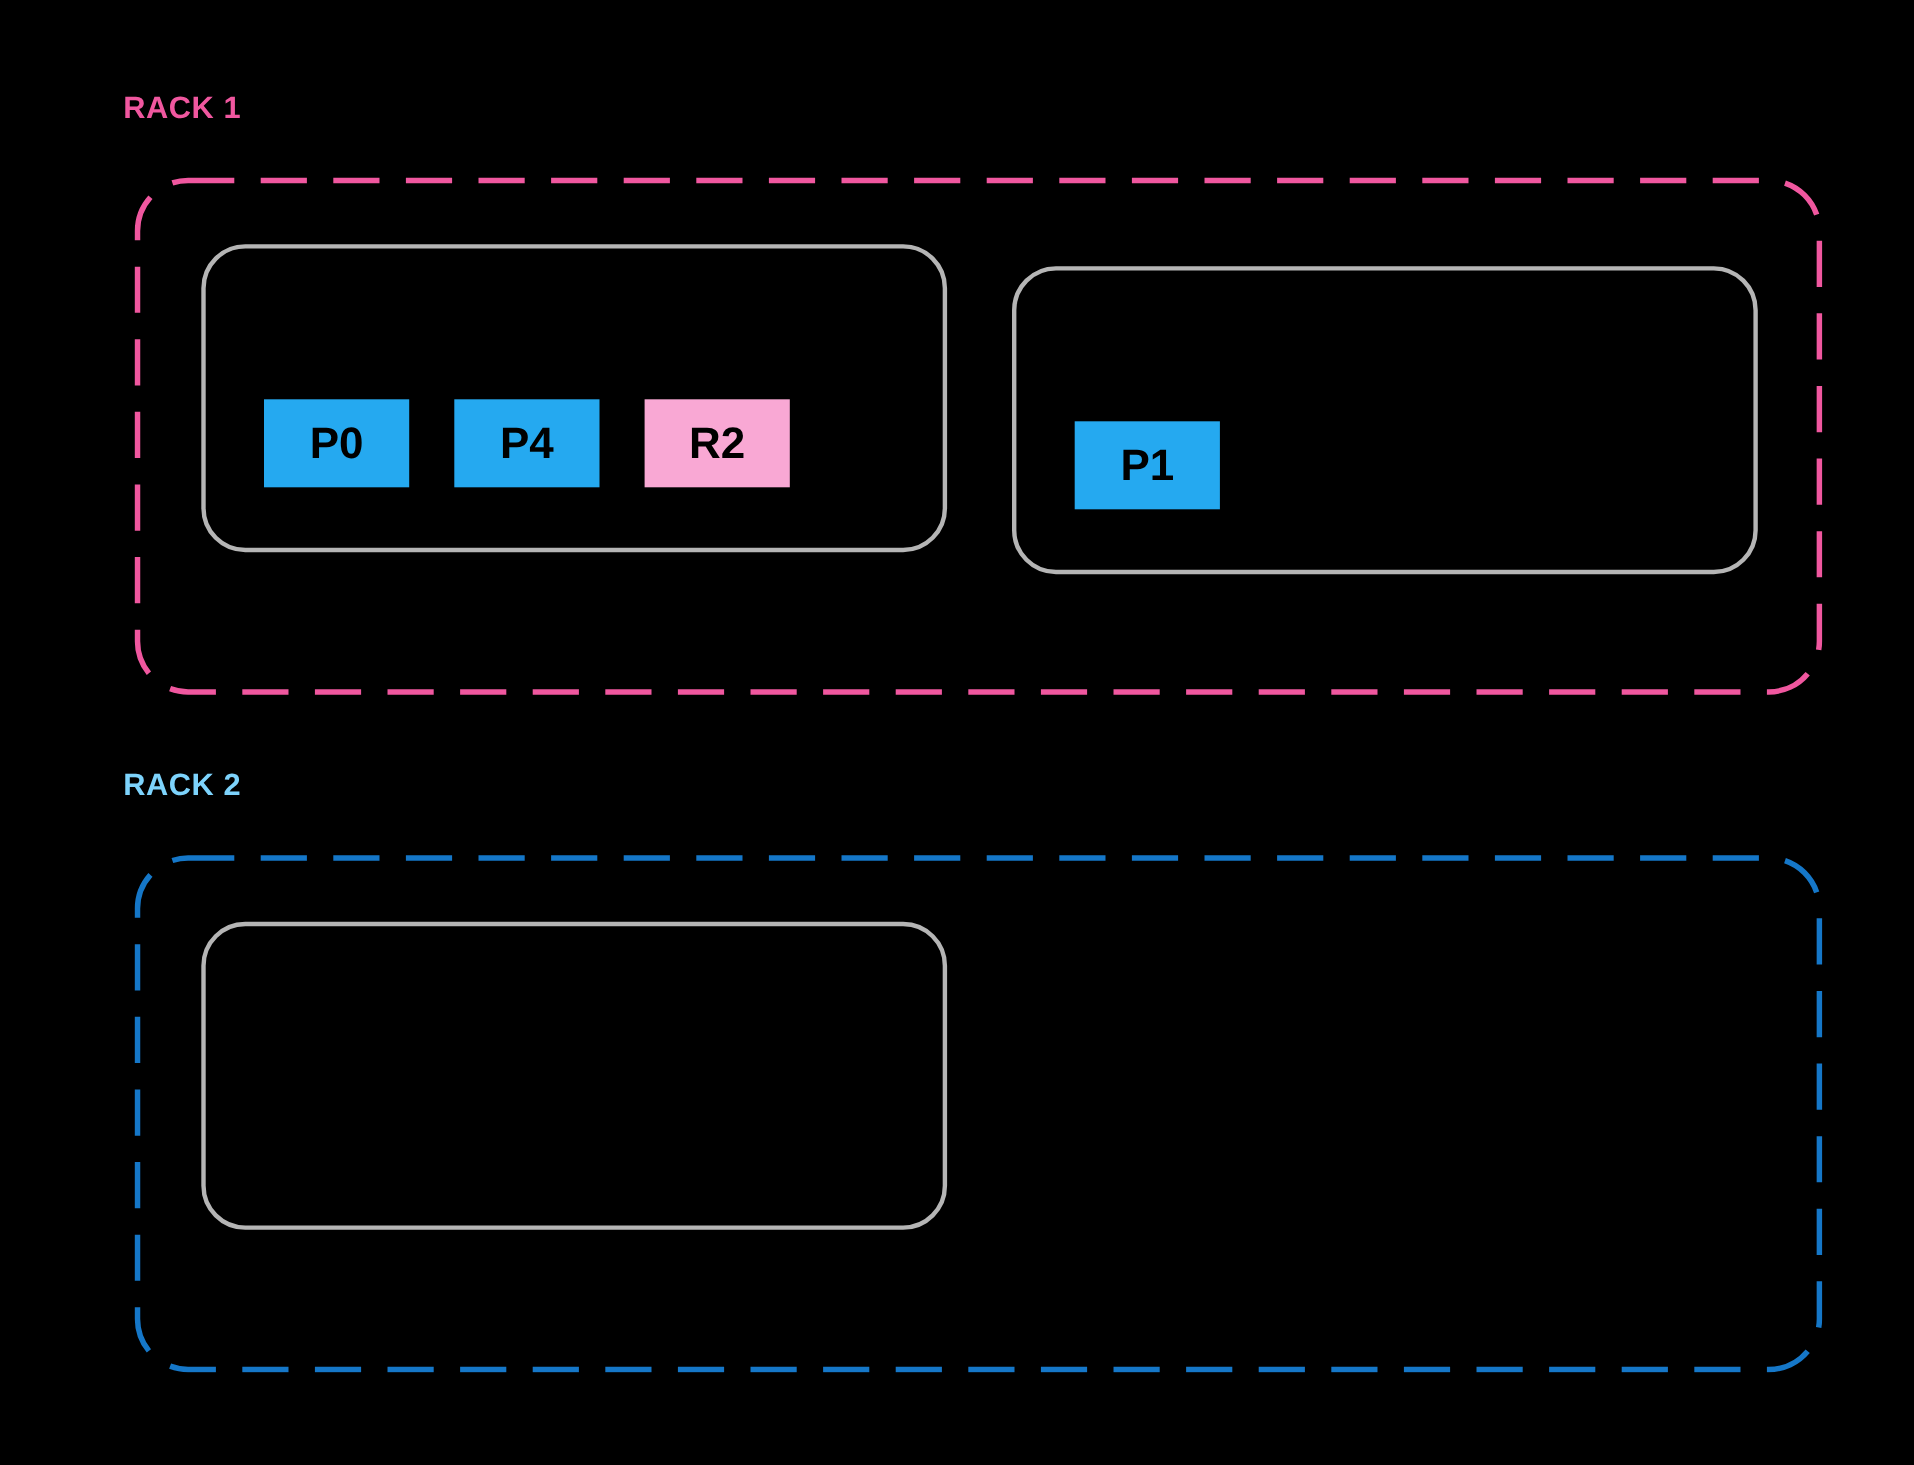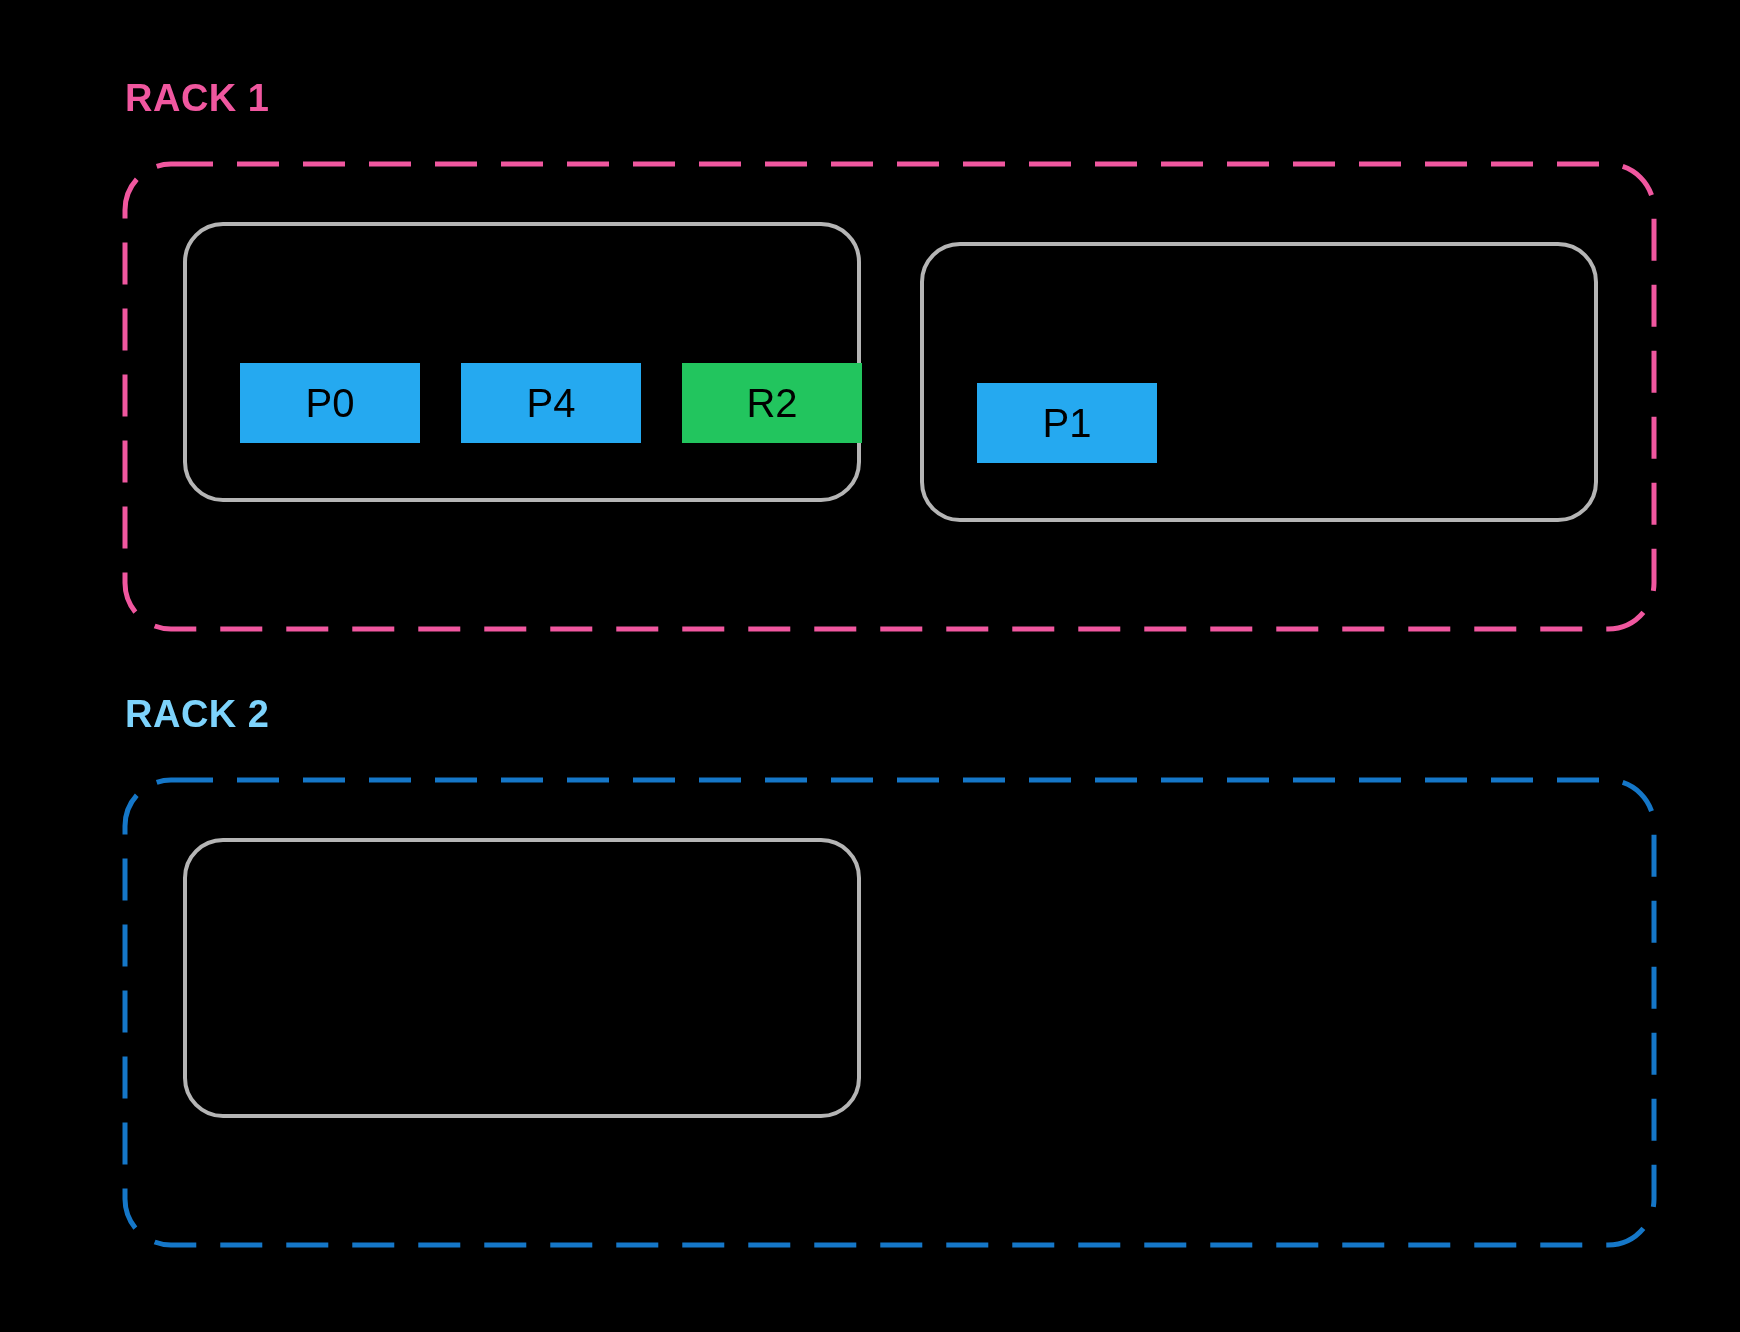--- a/index.html
+++ b/index.html
@@ -5,22 +5,22 @@
   html, body { margin: 0; padding: 0; }
   body {
     width: 1740px; height: 1332px;
     background: #000000;
     position: relative;
     font-family: "Liberation Sans", "DejaVu Sans", sans-serif;
     overflow: hidden;
   }
   .rack-label {
     position: absolute;
-    left: 125px;
-    font-size: 38px;
+    left: 112px;
+    font-size: 28px;
     font-weight: bold;
     letter-spacing: 0.5px;
     line-height: 32px;
     white-space: nowrap;
   }
   .rack-label.accent-pink { color: #f0579f; top: 82px; }
   .rack-label.accent-blue { color: #7dd3fc; top: 698px; }
 
   .rack-outline {
     position: absolute;
@@ -51,31 +51,31 @@
   .host.host-2 { left: 798px; margin-top: 20px; }
 
   .slot-row {
     position: absolute;
     top: 137px;
     left: 53px;
     display: flex;
     gap: 41px;
   }
   .slot {
-    width: 180px;
+    width: 132px;
     height: 80px;
     display: flex;
     align-items: center;
     justify-content: center;
     font-size: 40px;
-    font-weight: normal;
+    font-weight: bold;
     color: #000000;
   }
   .slot.primary { background: #25a9f0; }
-  .slot.replica { background: #22c55e; }
+  .slot.replica { background: #f9a8d4; }
 </style>
 </head>
 <body>
 
 <div class="rack-label accent-pink">RACK 1</div>
 
 <div id="rack1-outline" class="rack-outline">
   <svg class="rack-border-svg" viewBox="0 0 1535 471" aria-hidden="true">
     <rect x="3" y="3" width="1529" height="465" rx="46" fill="none" stroke-width="5" stroke-dasharray="42 24" stroke="#f0579f"></rect>
   </svg>

